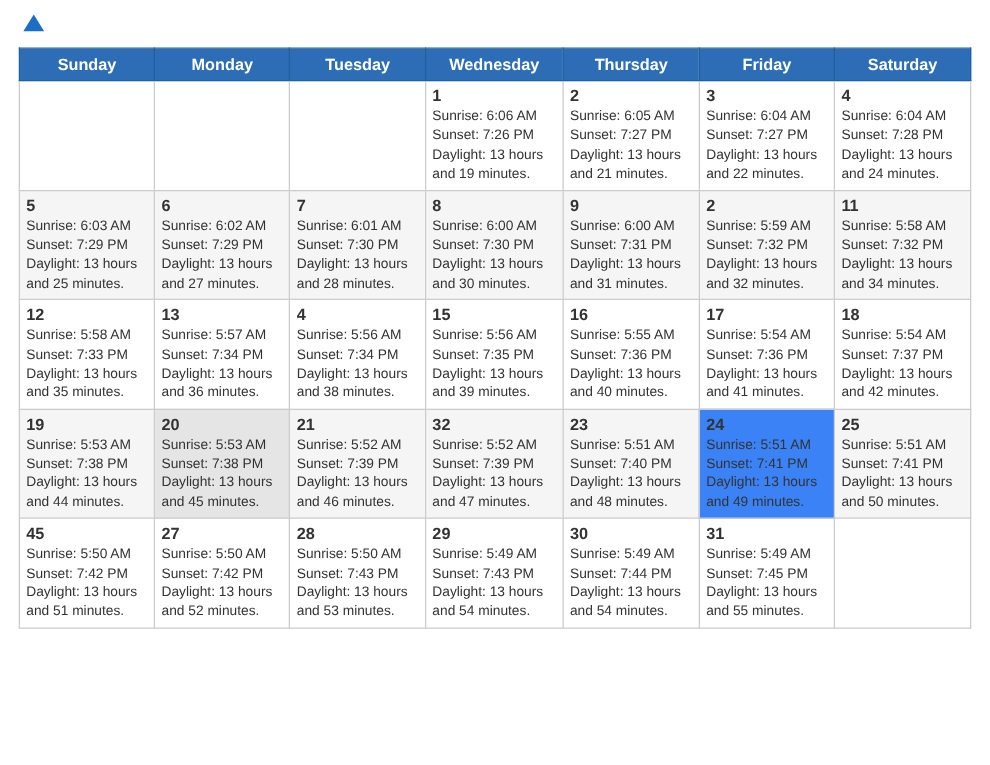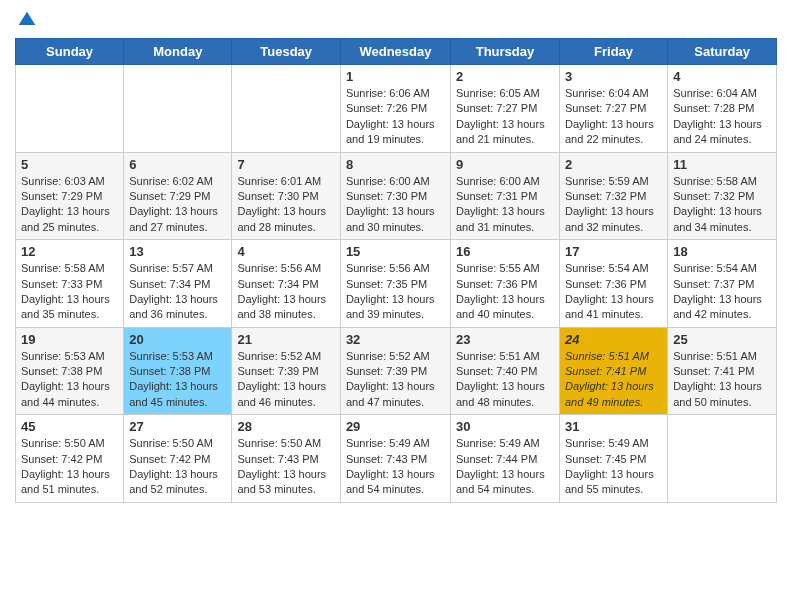--- a/index.html
+++ b/index.html
@@ -206,37 +206,37 @@
         <td>
           <span class="day-number">18</span>
           <div class="day-info">Sunrise: 5:54 AM<br>Sunset: 7:37 PM<br>Daylight: 13 hours and 42 minutes.</div>
         </td>
       </tr>
       <tr>
         <td style="background: rgb(245, 245, 245); margin-left: 48px;">
           <span class="day-number">19</span>
           <div class="day-info">Sunrise: 5:53 AM<br>Sunset: 7:38 PM<br>Daylight: 13 hours and 44 minutes.</div>
         </td>
-        <td style="background: #7dd3fc;">
+        <td style="background: #e5e5e5;">
           <span class="day-number">20</span>
           <div class="day-info">Sunrise: 5:53 AM<br>Sunset: 7:38 PM<br>Daylight: 13 hours and 45 minutes.</div>
         </td>
         <td style="background: rgb(245, 245, 245);">
           <span class="day-number">21</span>
           <div class="day-info">Sunrise: 5:52 AM<br>Sunset: 7:39 PM<br>Daylight: 13 hours and 46 minutes.</div>
         </td>
         <td style="background: rgb(245, 245, 245);">
           <span class="day-number">32</span>
           <div class="day-info">Sunrise: 5:52 AM<br>Sunset: 7:39 PM<br>Daylight: 13 hours and 47 minutes.</div>
         </td>
         <td style="background: rgb(245, 245, 245);">
           <span class="day-number">23</span>
           <div class="day-info">Sunrise: 5:51 AM<br>Sunset: 7:40 PM<br>Daylight: 13 hours and 48 minutes.</div>
         </td>
-        <td style="background: #eab308; font-style: italic;">
+        <td style="background: #3b82f6;">
           <span class="day-number">24</span>
           <div class="day-info">Sunrise: 5:51 AM<br>Sunset: 7:41 PM<br>Daylight: 13 hours and 49 minutes.</div>
         </td>
         <td style="background: rgb(245, 245, 245);">
           <span class="day-number">25</span>
           <div class="day-info">Sunrise: 5:51 AM<br>Sunset: 7:41 PM<br>Daylight: 13 hours and 50 minutes.</div>
         </td>
       </tr>
       <tr>
         <td>

